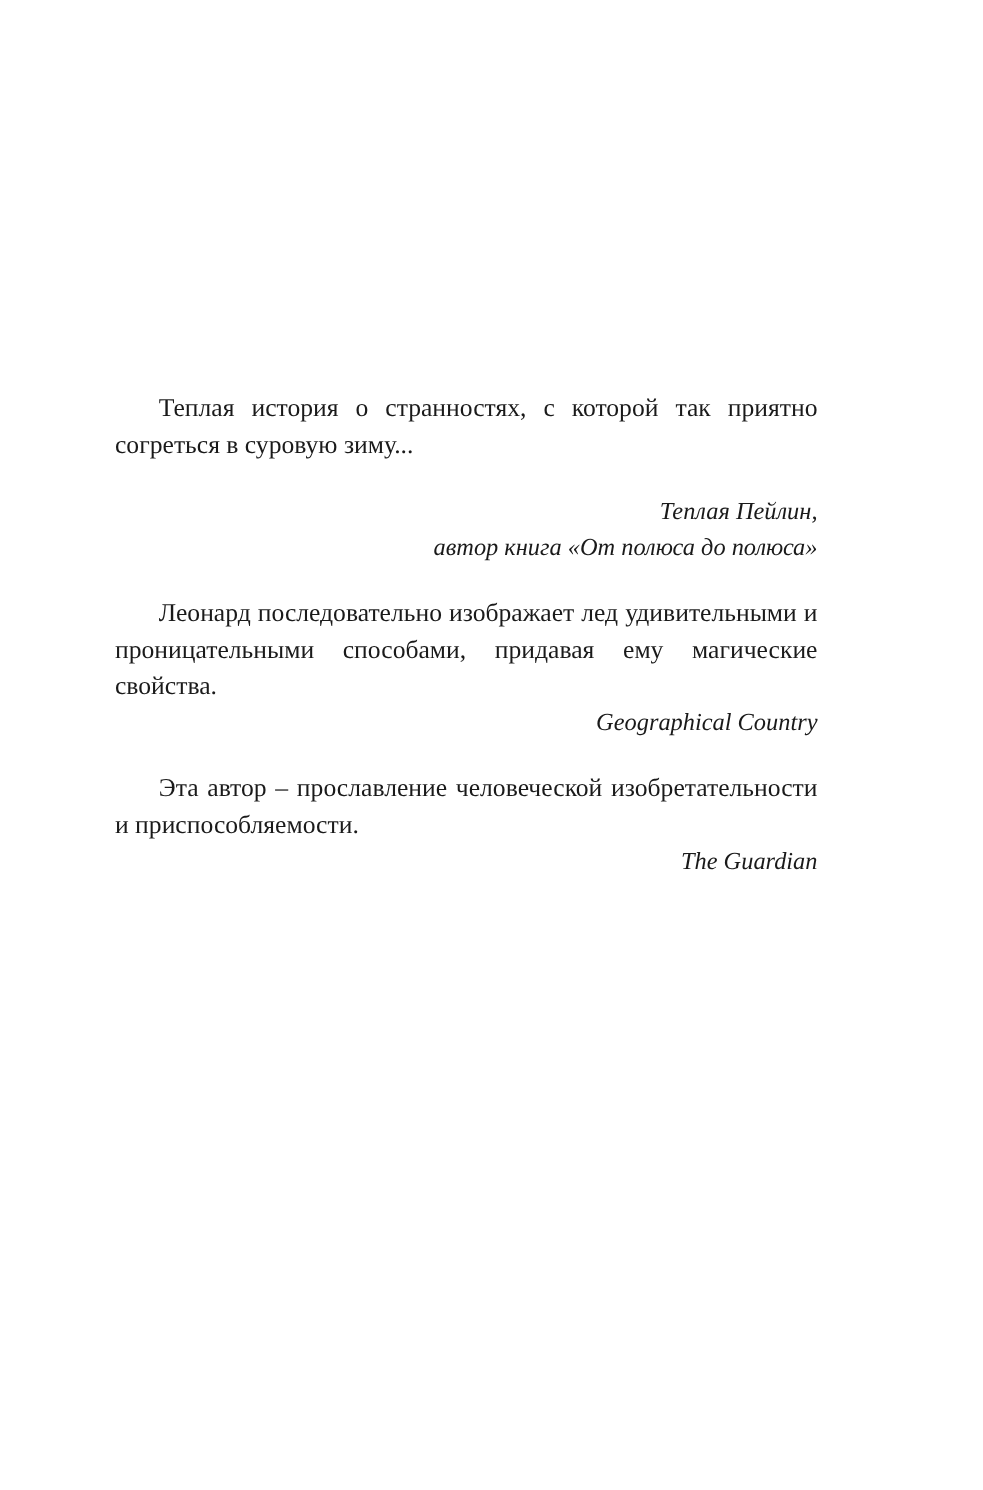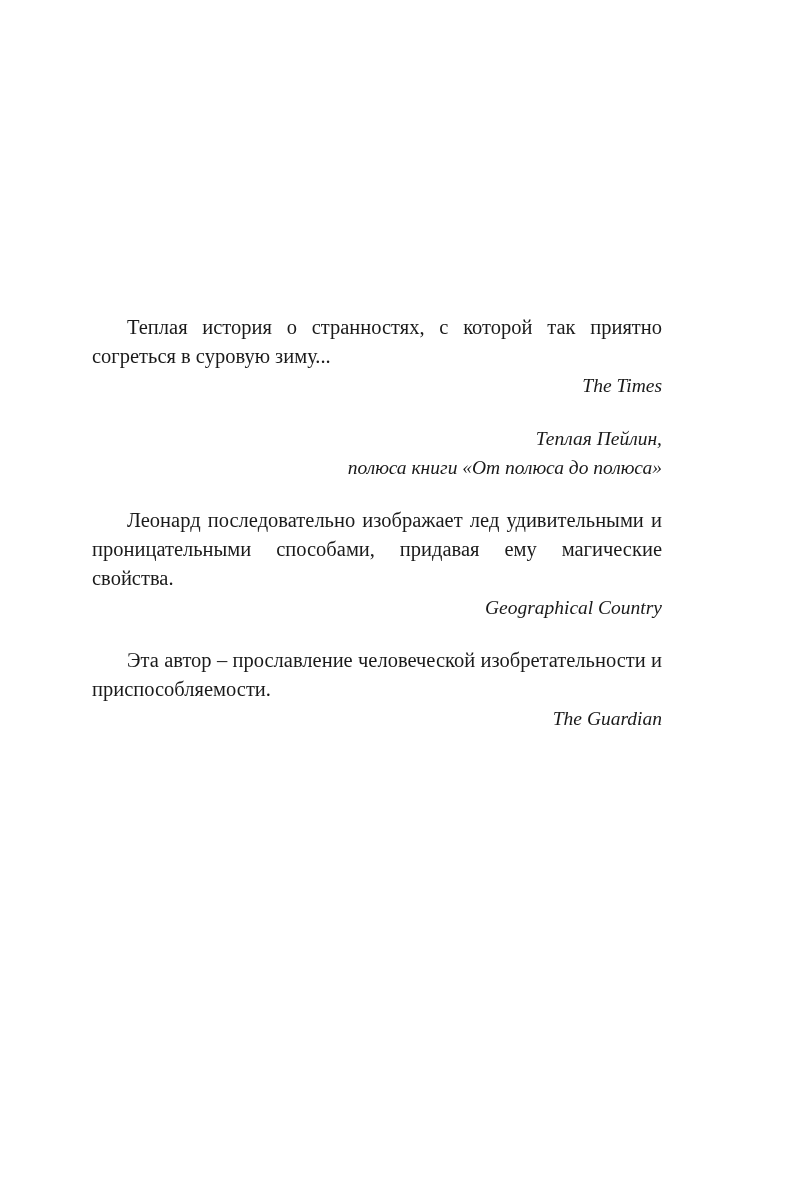--- a/index.html
+++ b/index.html
@@ -15,21 +15,21 @@
       font-family: "Liberation Serif", "DejaVu Serif", serif;
       color: #1a1a1a;
     }
     .page {
       position: absolute;
       left: 92px;
       top: 313px;
       width: 570px;
     }
     .blurb {
-      margin: 0 0 24px 0;
+      margin: 0 8px 24px 0;
     }
     .quote {
       margin: 0;
       font-size: 20.5px;
       line-height: 29px;
       text-align: justify;
       text-indent: 35px;
       hyphens: manual;
     }
     .source {
@@ -40,26 +40,25 @@
       text-align: right;
     }
   </style>
 </head>
 <body>
 
 <div class="page">
 
   <div class="blurb">
     <p class="quote">Теплая история о странностях, с которой так приятно согреться в суровую зиму...</p>
-    <p class="source">The Times</p>
   </div>
 
   <div class="blurb">
     <p class="source">Теплая Пейлин,</p>
-    <p class="source">полюса книги «От полюса до полюса»</p>
+    <p class="source">автор книга «От полюса до полюса»</p>
   </div>
 
   <div class="blurb">
   </div>
 
   <div class="blurb">
     <p class="quote">Леонард последовательно изображает лед удивитель­ными и проницательными способами, придавая ему маги­ческие свойства.</p>
     <p class="source">Geographical Country</p>
   </div>
 

